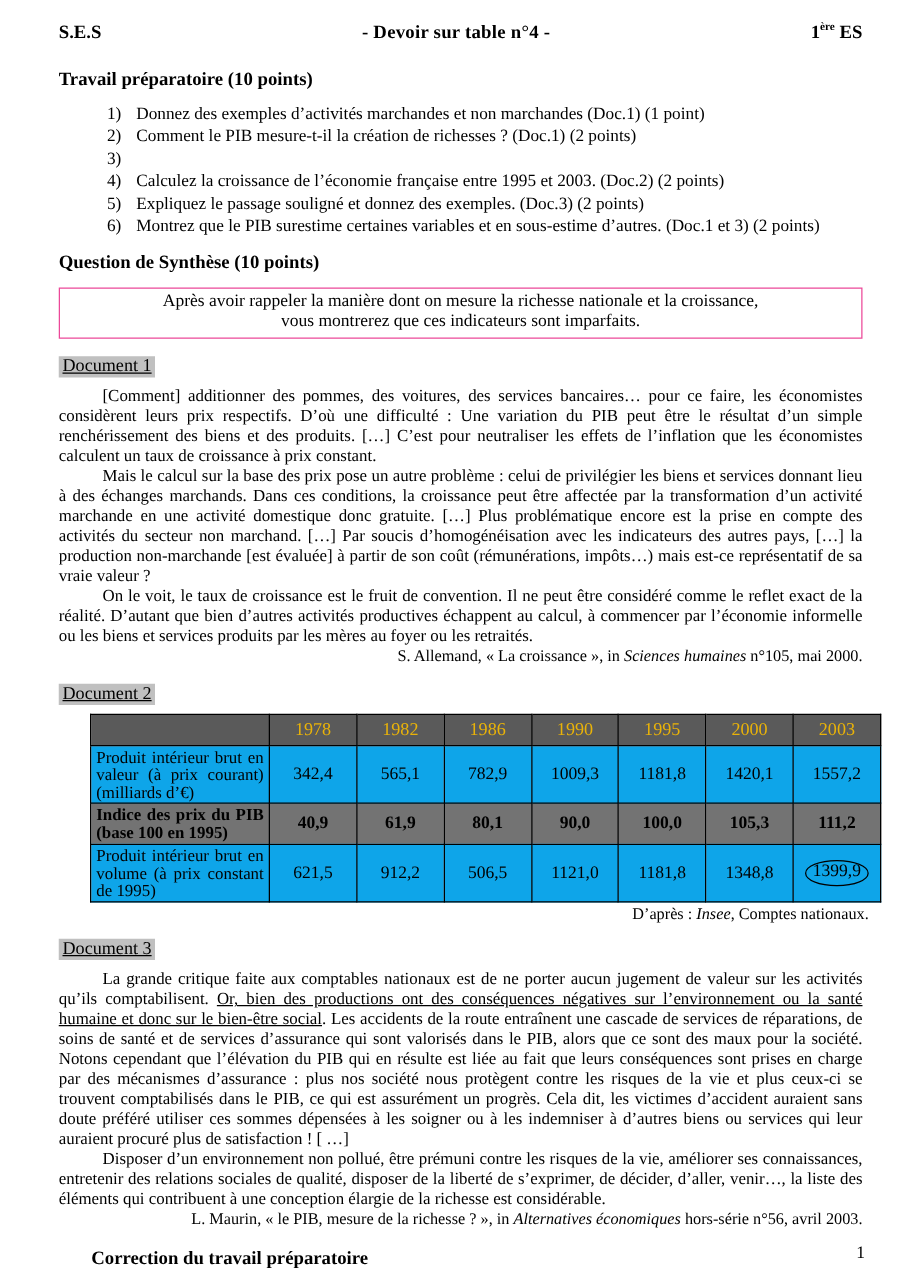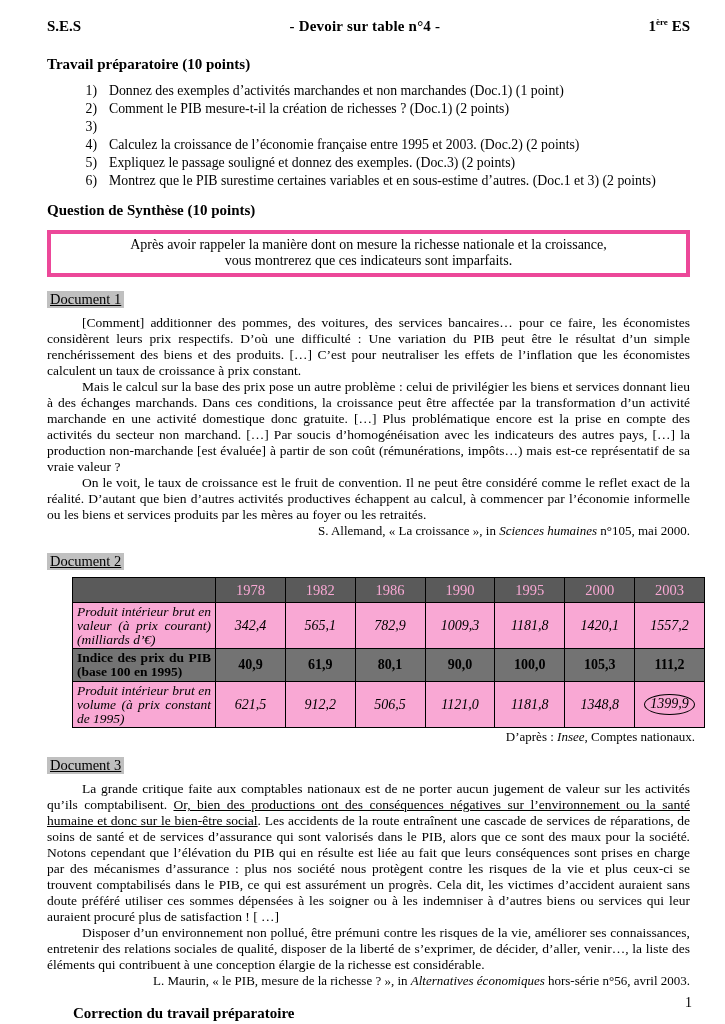--- a/index.html
+++ b/index.html
@@ -11,40 +11,40 @@
   .page{padding:18px 35px 0 47px;}
   .header-row{display:flex;justify-content:space-between;align-items:baseline;
     font-weight:bold;font-size:15px;line-height:16px;}
   .header-center{letter-spacing:.2px}
   sup{font-size:9px;vertical-align:super;line-height:0}
   .section-title{font-weight:bold;font-size:15px;line-height:16px;margin-top:22px;}
   .qlist{margin:10px 0 0 28px;}
   .qitem{display:flex;font-size:13.8px;line-height:18px;}
   .qnum{flex:none;width:22px;text-align:right;margin-right:12px;}
   .synth-title{margin-top:12px;}
-  .instruction-box{margin-top:12px;border:4px solid #ec4899;padding:3px 4px 4px 4px;
+  .instruction-box{margin-top:12px;border:1px solid #ec4899;padding:3px 4px 4px 4px;
     text-align:center;font-size:14px;line-height:16px;}
   .doc-label{display:inline-block;margin-top:14px;background:#c0c0c0;
     text-decoration:underline;font-size:14.5px;line-height:17px;padding:0 3px;}
   .doc-label.d3{margin-top:12px}
   p.body-text{margin:7px 0 0 0;font-size:13.5px;line-height:16px;
     text-align:justify;text-indent:35px;}
   p.cont{margin-top:0;}
   .u{text-decoration:underline;}
   .source-line{margin:0;font-size:13px;line-height:16px;text-align:right;}
   table.pib{border-collapse:collapse;margin:7px 0 0 25px;width:633px;
     table-layout:fixed;}
   table.pib th,table.pib td{border:1px solid #000;}
-  table.pib thead th{background:#5a5a5a;color:#f9a8d4;font-weight:normal;
+  table.pib thead th{background:#5a5a5a;color:#eab308;font-weight:normal;
     font-size:14.5px;height:22px;text-align:center;}
   td.tbl-label{text-align:justify;font-size:13.5px;line-height:13.8px;
     padding:2px 4px;}
   td.tbl-val{text-align:center;font-size:14px;}
   col.c-label{width:143px;}
-  tr.row-dark td{background:#f9a8d4;font-style:italic;}
+  tr.row-dark td{background:#0ea5e9;}
   tr.row-light td{background:#737373;font-weight:bold;}
   .circled{display:inline-block;border:1.5px solid #000;border-radius:50%;
     padding:1px 5px 2px 5px;}
   .tbl-source{margin-right:-5px;margin-top:1px;}
   .correction-title{font-weight:bold;font-size:15px;line-height:17px;
     margin:16px 0 0 26px;}
   .page-number{position:absolute;right:33px;bottom:13px;font-size:14px;}
 </style>
 </head>
 <body>

